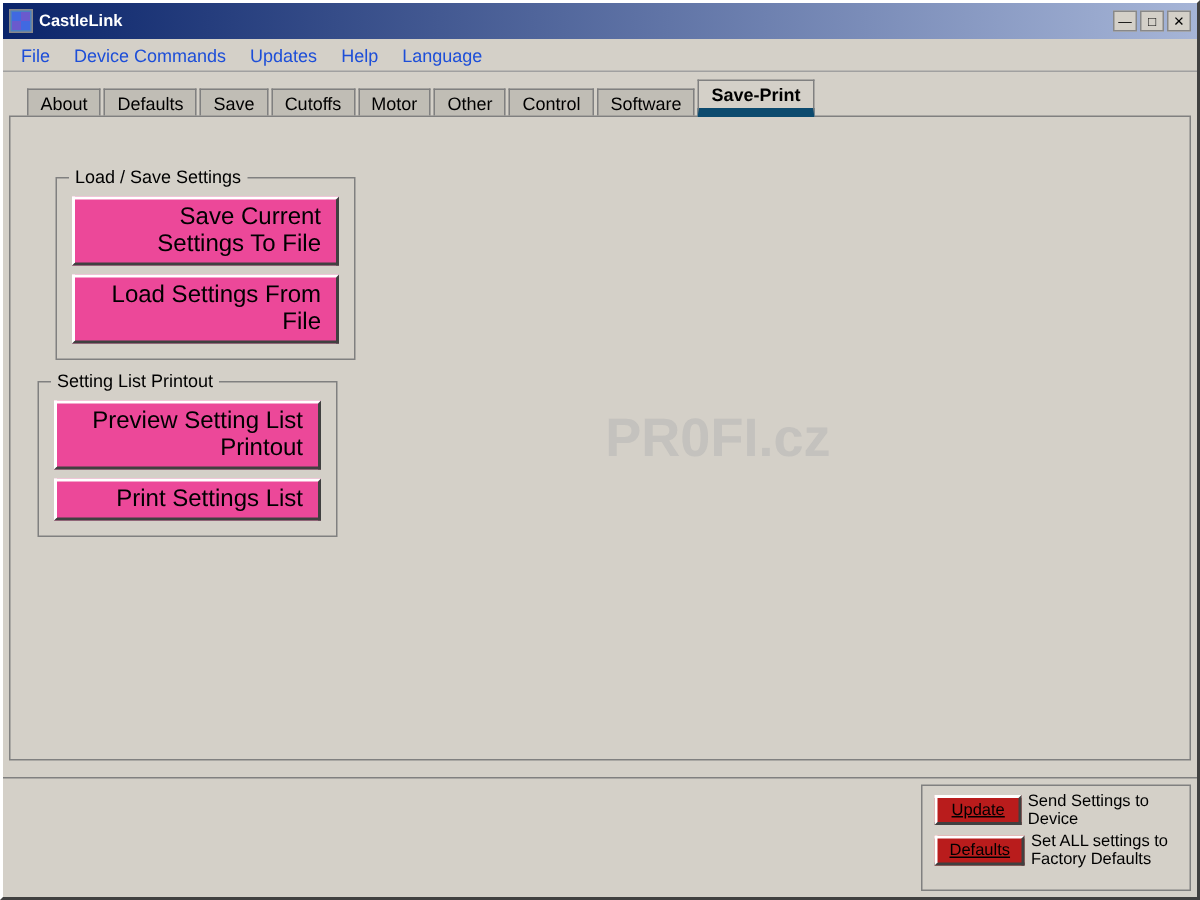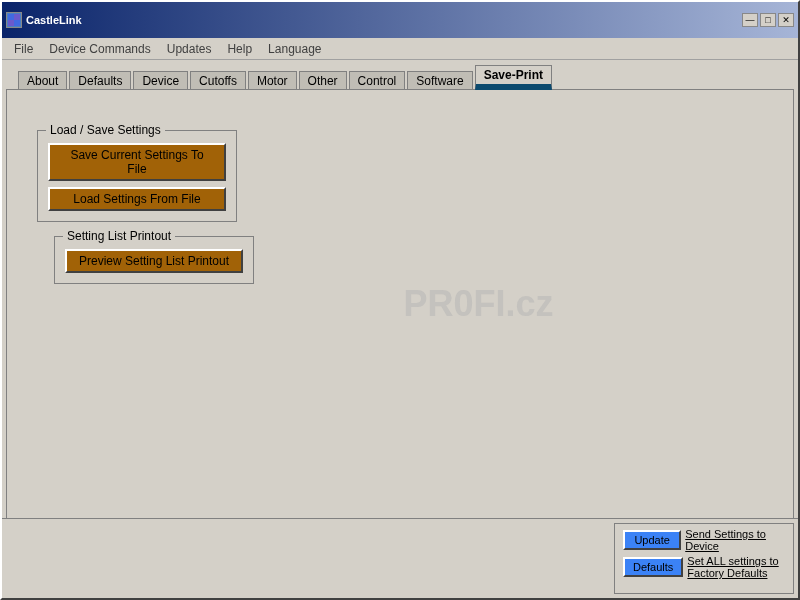--- a/index.html
+++ b/index.html
@@ -9,21 +9,21 @@
       background: #d4d0c8;
       width: 800px;
       height: 600px;
       overflow: hidden;
     }
 
     
     .title-bar {
       background: linear-gradient(to right, #0a246a, #a6b5d7);
       color: white;
-      height: 36px;
+      height: 24px;
       display: flex;
       align-items: center;
       padding: 0 4px;
       justify-content: space-between;
       user-select: none;
     }
     .title-bar-left {
       display: flex;
       align-items: center;
       gap: 4px;
@@ -67,21 +67,21 @@
       height: 22px;
       display: flex;
       align-items: center;
       padding: 0 4px;
       border-bottom: 1px solid #a0a0a0;
     }
     .menu-item {
       padding: 2px 8px;
       cursor: pointer;
       font-size: 12px;
-      color: #404040;
+      color: #1d4ed8;
     }
 
     
     .tab-strip {
       display: flex;
       padding: 4px 4px 0 16px;
       background: #d4d0c8;
       align-items: flex-end;
     }
     .tab {
@@ -144,33 +144,33 @@
       position: absolute;
       top: -8px;
       left: 8px;
       background: #d4d0c8;
       padding: 0 4px;
       font-size: 12px;
     }
 
     
     .win-button {
-      background: #a16207;
+      background: #ec4899;
       border: 2px solid;
       border-top-color: #ffffff;
       border-left-color: #ffffff;
       border-right-color: #404040;
       border-bottom-color: #404040;
       padding: 3px 10px;
-      font-size: 12px;
+      font-size: 16px;
       cursor: pointer;
       display: block;
       width: 100%;
       margin-bottom: 6px;
-      text-align: center;
+      text-align: right;
       color: #000;
     }
     .win-button:last-child {
       margin-bottom: 0;
     }
 
     
     .status-bar {
       position: absolute;
       bottom: 0;
@@ -225,35 +225,35 @@
       font-size: 11px;
       margin-bottom: 4px;
     }
     .settings-row {
       display: flex;
       align-items: center;
       gap: 4px;
       margin-bottom: 3px;
     }
     .settings-btn {
-      background: #3b82f6;
+      background: #b91c1c;
       border: 2px solid;
       border-top-color: #ffffff;
       border-left-color: #ffffff;
       border-right-color: #404040;
       border-bottom-color: #404040;
       padding: 2px 8px;
       font-size: 11px;
       cursor: pointer;
       width: 65px;
       text-align: center;
+      text-decoration: underline;
     }
     .settings-btn-label {
       font-size: 11px;
-      text-decoration: underline;
     }
 
     .spacer-panel {
       flex: 1;
     }
 
     .main-container {
       position: relative;
       width: 800px;
       height: 600px;
@@ -294,42 +294,43 @@
     <div class="menu-item">File</div>
     <div class="menu-item">Device Commands</div>
     <div class="menu-item">Updates</div>
     <div class="menu-item">Help</div>
     <div class="menu-item">Language</div>
   </div>
 
   <div class="tab-strip">
     <div class="tab">About</div>
     <div class="tab">Defaults</div>
-    <div class="tab">Device</div>
+    <div class="tab">Save</div>
     <div class="tab">Cutoffs</div>
     <div class="tab">Motor</div>
     <div class="tab">Other</div>
     <div class="tab">Control</div>
     <div class="tab">Software</div>
     <div class="tab active">Save-Print</div>
   </div>
 
   <div class="content-area">
 
     <div class="watermark">PR0FI.cz</div>
 
     <div class="group-box" style="margin-top: 30px; margin-left: 20px;">
       <span class="group-box-title">Load / Save Settings</span>
       <button class="win-button">Save Current Settings To File</button>
       <button class="win-button">Load Settings From File</button>
     </div>
 
-    <div class="group-box" style="margin-left: 37px;">
+    <div class="group-box" style="margin-left: 8px;">
       <span class="group-box-title">Setting List Printout</span>
       <button class="win-button">Preview Setting List Printout</button>
+      <button class="win-button">Print Settings List</button>
     </div>
 
   </div>
 
   <div class="status-bar">
 
 
     <div class="spacer-panel"></div>
 
     <div class="settings-control-panel">

